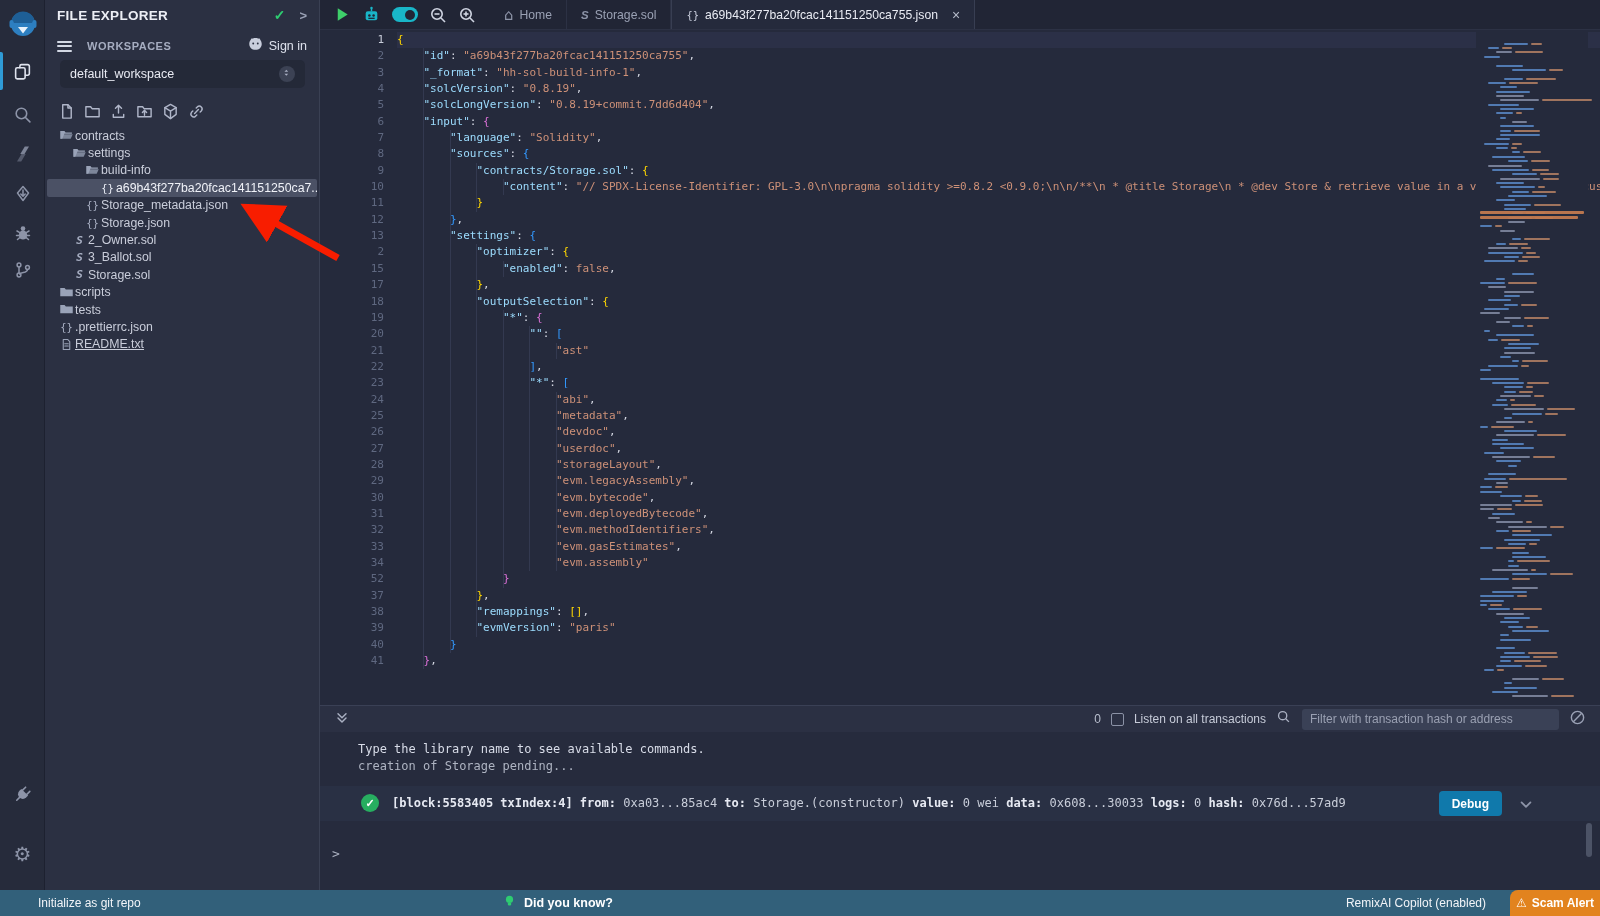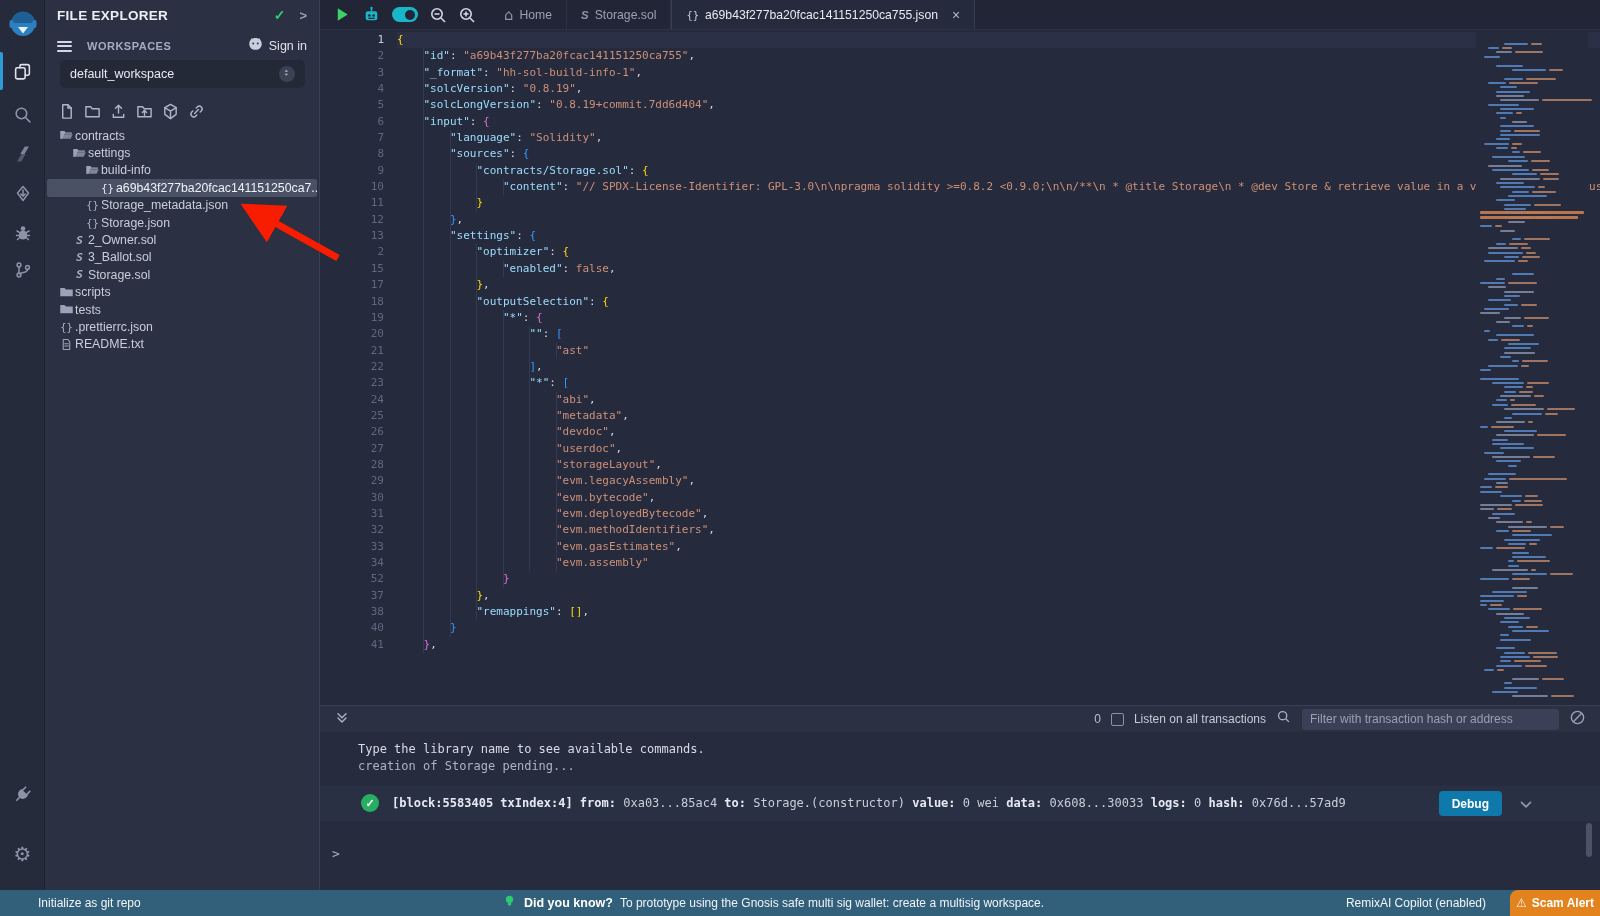--- a/index.html
+++ b/index.html
@@ -322,21 +322,21 @@
             </svg>
           </span>
           <span>tests</span>
         </div>
         <div class="tree-row" style="padding-left: 13px;">
           <span class="ticon">
             <span class="tficon">{}</span>
           </span>
           <span>.prettierrc.json</span>
         </div>
-        <div class="tree-row" style="padding-left: 13px;">
+        <div class="tree-row" style="padding-left: 13px; text-decoration: underline;">
           <span class="ticon">
             <svg width="13" height="13" viewBox="0 0 18 18" fill="none">
               <path d="M4.5 2 h6 l3 3 v11 h-9 Z" stroke="currentColor" stroke-width="1.5" fill="none" stroke-linecap="round" stroke-linejoin="round"></path>
               <path d="M6.5 8 h5 M6.5 11 h5" stroke="currentColor" stroke-width="1.5" fill="none" stroke-linecap="round" stroke-linejoin="round"></path>
             </svg>
           </span>
           <span>README.txt</span>
         </div>
       </div>
   </section>
@@ -424,20 +424,21 @@
         <div class="cl"><span class="ln">28</span><span class="guide" style="left: 103.488px;"></span><span class="guide" style="left: 129.976px;"></span><span class="guide" style="left: 156.464px;"></span><span class="guide" style="left: 182.952px;"></span><span class="guide" style="left: 209.44px;"></span><span class="guide" style="left: 235.928px;"></span><span class="tk-w">                        </span><span class="tk-s">"storageLayout"</span><span class="tk-p">,</span></div>
         <div class="cl"><span class="ln">29</span><span class="guide" style="left: 103.488px;"></span><span class="guide" style="left: 129.976px;"></span><span class="guide" style="left: 156.464px;"></span><span class="guide" style="left: 182.952px;"></span><span class="guide" style="left: 209.44px;"></span><span class="guide" style="left: 235.928px;"></span><span class="tk-w">                        </span><span class="tk-s">"evm.legacyAssembly"</span><span class="tk-p">,</span></div>
         <div class="cl"><span class="ln">30</span><span class="guide" style="left: 103.488px;"></span><span class="guide" style="left: 129.976px;"></span><span class="guide" style="left: 156.464px;"></span><span class="guide" style="left: 182.952px;"></span><span class="guide" style="left: 209.44px;"></span><span class="guide" style="left: 235.928px;"></span><span class="tk-w">                        </span><span class="tk-s">"evm.bytecode"</span><span class="tk-p">,</span></div>
         <div class="cl"><span class="ln">31</span><span class="guide" style="left: 103.488px;"></span><span class="guide" style="left: 129.976px;"></span><span class="guide" style="left: 156.464px;"></span><span class="guide" style="left: 182.952px;"></span><span class="guide" style="left: 209.44px;"></span><span class="guide" style="left: 235.928px;"></span><span class="tk-w">                        </span><span class="tk-s">"evm.deployedBytecode"</span><span class="tk-p">,</span></div>
         <div class="cl"><span class="ln">32</span><span class="guide" style="left: 103.488px;"></span><span class="guide" style="left: 129.976px;"></span><span class="guide" style="left: 156.464px;"></span><span class="guide" style="left: 182.952px;"></span><span class="guide" style="left: 209.44px;"></span><span class="guide" style="left: 235.928px;"></span><span class="tk-w">                        </span><span class="tk-s">"evm.methodIdentifiers"</span><span class="tk-p">,</span></div>
         <div class="cl"><span class="ln">33</span><span class="guide" style="left: 103.488px;"></span><span class="guide" style="left: 129.976px;"></span><span class="guide" style="left: 156.464px;"></span><span class="guide" style="left: 182.952px;"></span><span class="guide" style="left: 209.44px;"></span><span class="guide" style="left: 235.928px;"></span><span class="tk-w">                        </span><span class="tk-s">"evm.gasEstimates"</span><span class="tk-p">,</span></div>
         <div class="cl"><span class="ln">34</span><span class="guide" style="left: 103.488px;"></span><span class="guide" style="left: 129.976px;"></span><span class="guide" style="left: 156.464px;"></span><span class="guide" style="left: 182.952px;"></span><span class="guide" style="left: 209.44px;"></span><span class="guide" style="left: 235.928px;"></span><span class="tk-w">                        </span><span class="tk-s">"evm.assembly"</span></div>
         <div class="cl"><span class="ln">52</span><span class="guide" style="left: 103.488px;"></span><span class="guide" style="left: 129.976px;"></span><span class="guide" style="left: 156.464px;"></span><span class="guide" style="left: 182.952px;"></span><span class="tk-w">                </span><span class="tk-m">}</span></div>
         <div class="cl"><span class="ln">37</span><span class="guide" style="left: 103.488px;"></span><span class="guide" style="left: 129.976px;"></span><span class="guide" style="left: 156.464px;"></span><span class="tk-w">            </span><span class="tk-g">}</span><span class="tk-p">,</span></div>
         <div class="cl"><span class="ln">38</span><span class="guide" style="left: 103.488px;"></span><span class="guide" style="left: 129.976px;"></span><span class="guide" style="left: 156.464px;"></span><span class="tk-w">            </span><span class="tk-k">"remappings"</span><span class="tk-p">: </span><span class="tk-g">[]</span><span class="tk-p">,</span></div>
+        <div class="cl"><span class="ln">39</span><span class="guide" style="left: 103.488px;"></span><span class="guide" style="left: 129.976px;"></span><span class="guide" style="left: 156.464px;"></span><span class="tk-w">            </span><span class="tk-k">"evmVersion"</span><span class="tk-p">: </span><span class="tk-s">"paris"</span></div>
         <div class="cl"><span class="ln">40</span><span class="guide" style="left: 103.488px;"></span><span class="guide" style="left: 129.976px;"></span><span class="tk-w">        </span><span class="tk-u">}</span></div>
         <div class="cl"><span class="ln">41</span><span class="guide" style="left: 103.488px;"></span><span class="tk-w">    </span><span class="tk-m">}</span><span class="tk-p">,</span></div>
         <div class="minimap" id="minimap">
           <i class="mrow" style="top: 12.7px; left: 28px; width: 24px; background: rgb(93, 143, 207); opacity: 0.8;"></i>
           <i class="mrow" style="top: 12.7px; left: 55px; width: 11px; background: rgb(191, 135, 102); opacity: 0.8;"></i>
           <i class="mrow" style="top: 17px; left: 12px; width: 11px; background: rgb(93, 143, 207); opacity: 0.8;"></i>
           <i class="mrow" style="top: 17px; left: 26px; width: 10px; background: rgb(191, 135, 102); opacity: 0.8;"></i>
           <i class="mrow" style="top: 21.4px; left: 20px; width: 16px; background: rgb(139, 147, 173); opacity: 0.8;"></i>
           <i class="mrow" style="top: 21.4px; left: 39px; width: 28px; background: rgb(191, 135, 102); opacity: 0.8;"></i>
           <i class="mrow" style="top: 25.8px; left: 8px; width: 16px; background: rgb(93, 143, 207); opacity: 0.8;"></i>
@@ -690,21 +691,20 @@
   </section>
 
   <footer class="statusbar">
     <span class="sb-left">Initialize as git repo</span>
     <span class="sb-tip">
       <span><svg width="15" height="15" viewBox="0 0 18 18" fill="none">
             <circle cx="9" cy="6.5" r="4.3" fill="#2ecc71"></circle>
             <rect x="7" y="10.5" width="4" height="3.2" rx="1" fill="#2ecc71"></rect>
           </svg></span>
       <span class="tiptitle">Did you know?</span>
-      <span class="tiptext">To prototype using the Gnosis safe multi sig wallet: create a multisig workspace.</span>
     </span>
     <span class="sb-copilot">RemixAI Copilot (enabled)</span>
     <span class="scam">
       <span class="warn">⚠</span>
       <span class="stext">Scam Alert</span>
     </span>
   </footer>
 
   <svg class="arrow-svg" width="1600" height="916" viewBox="0 0 1600 916">
     <defs>

